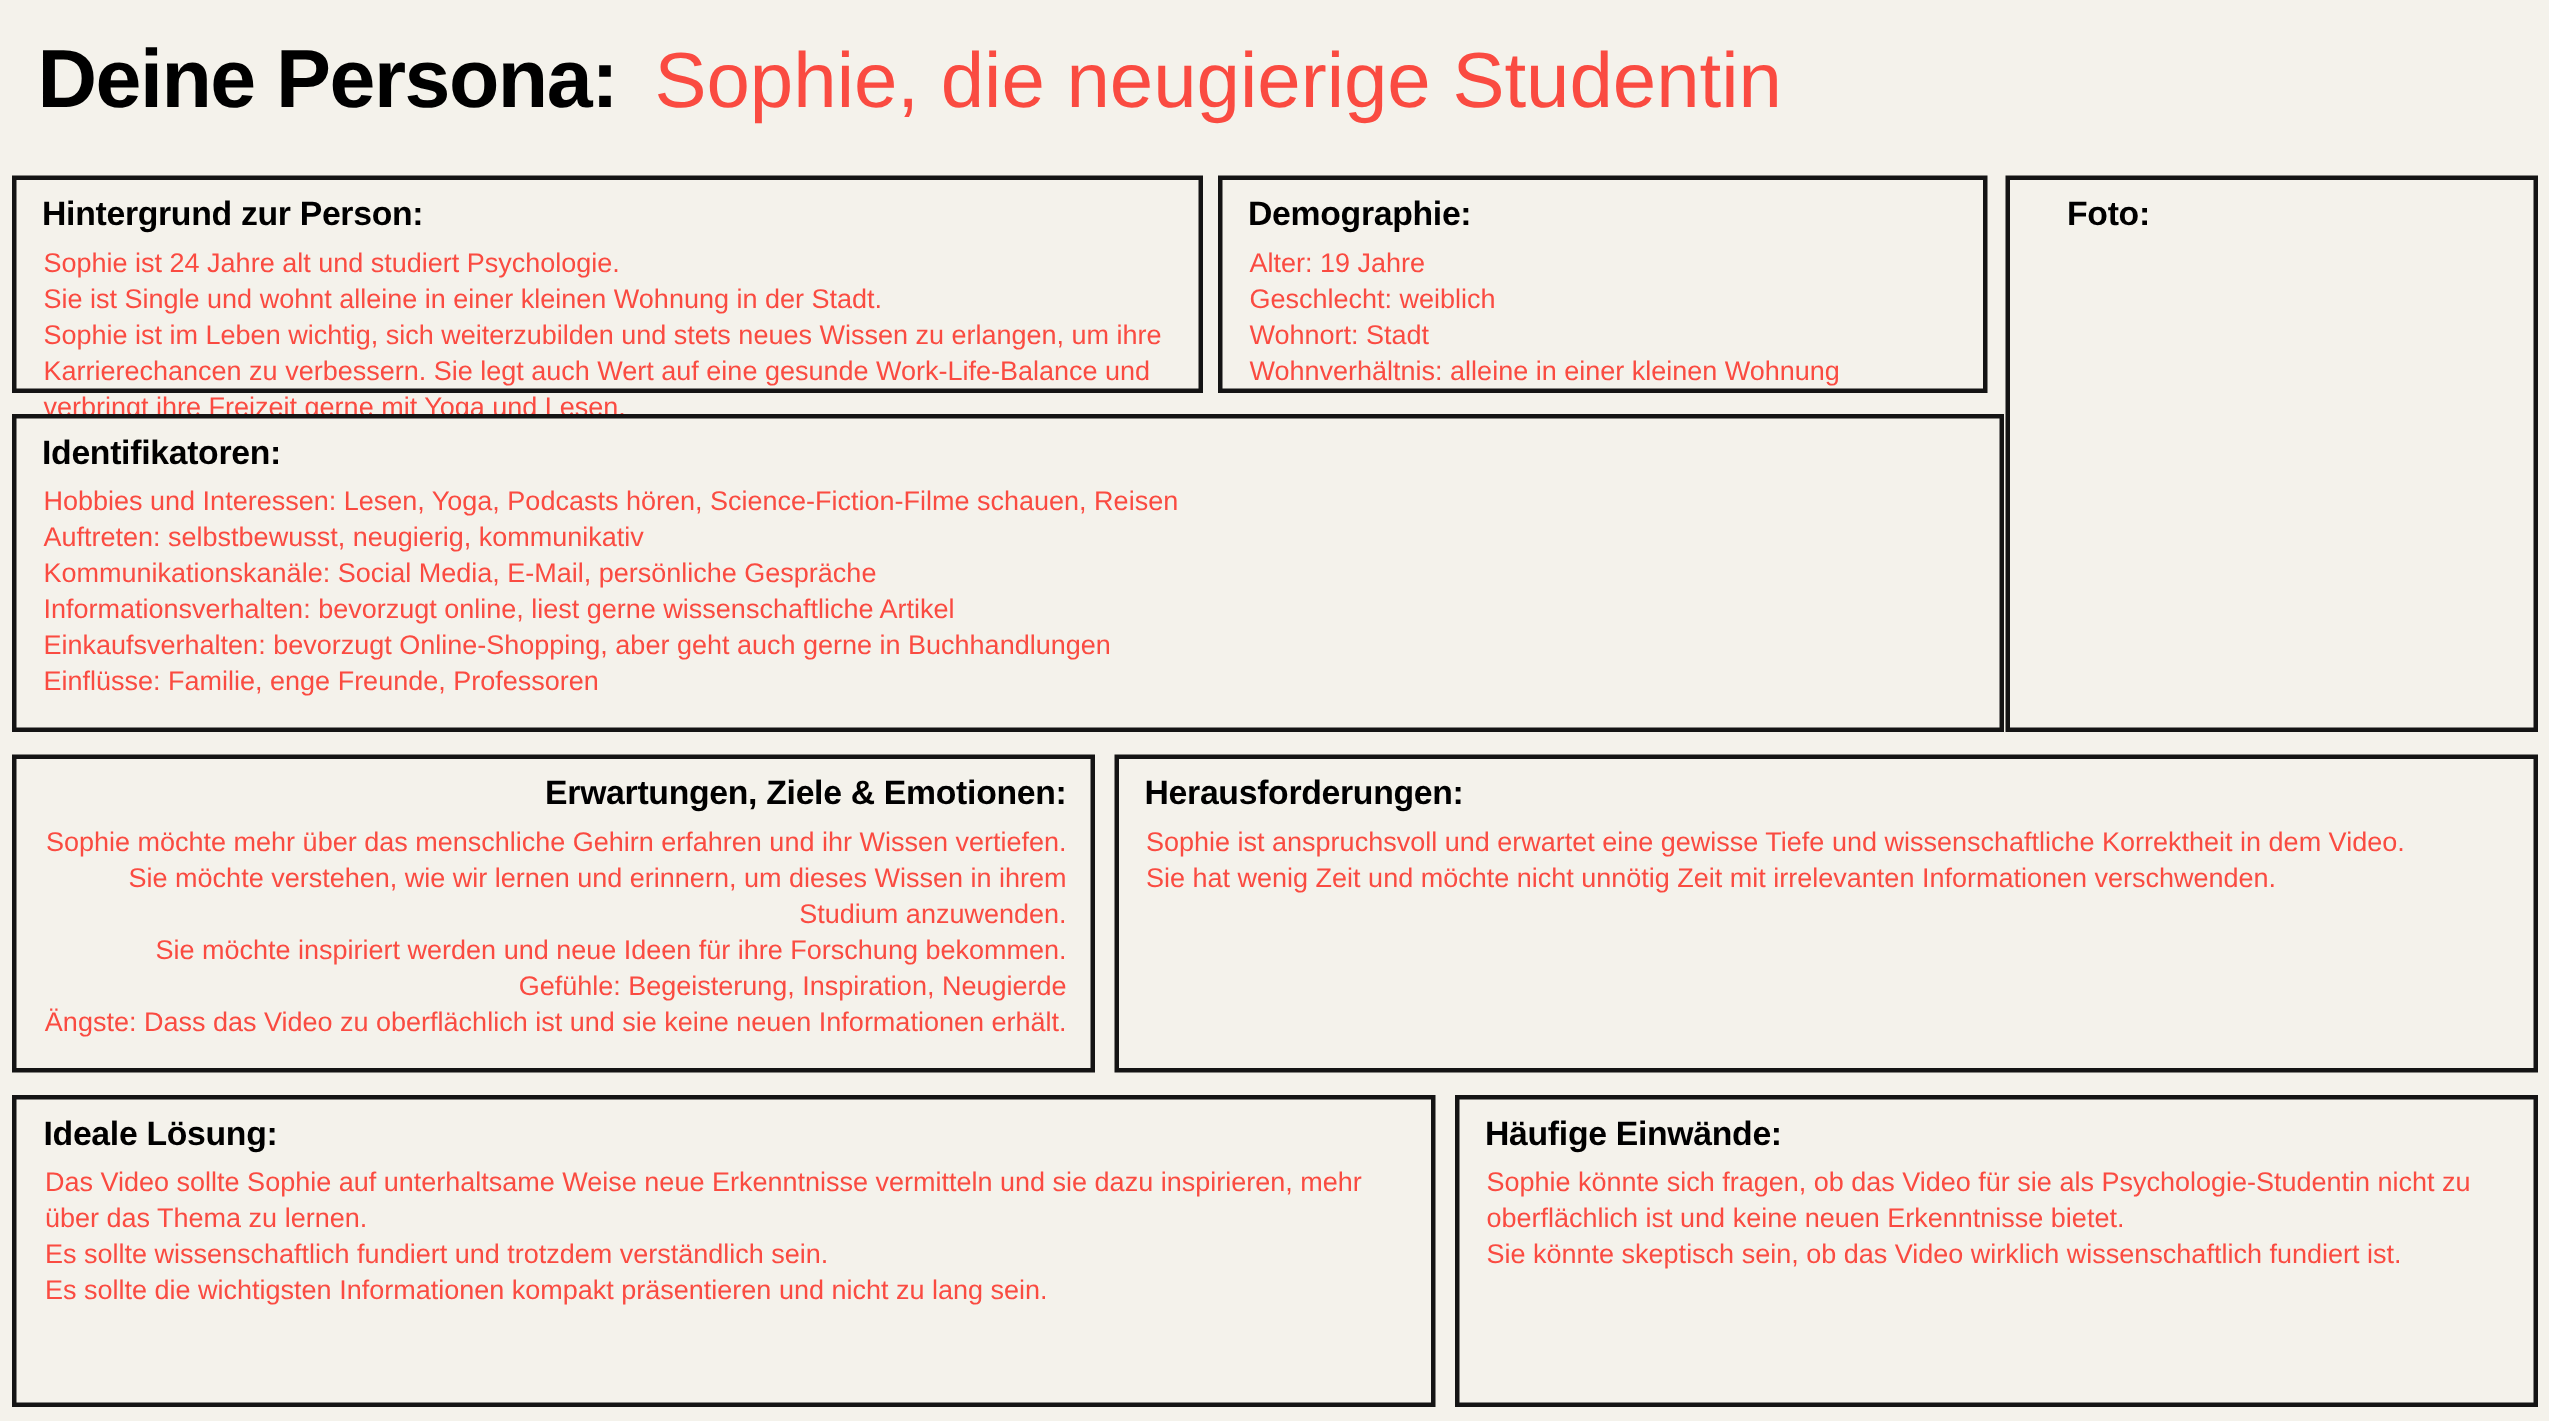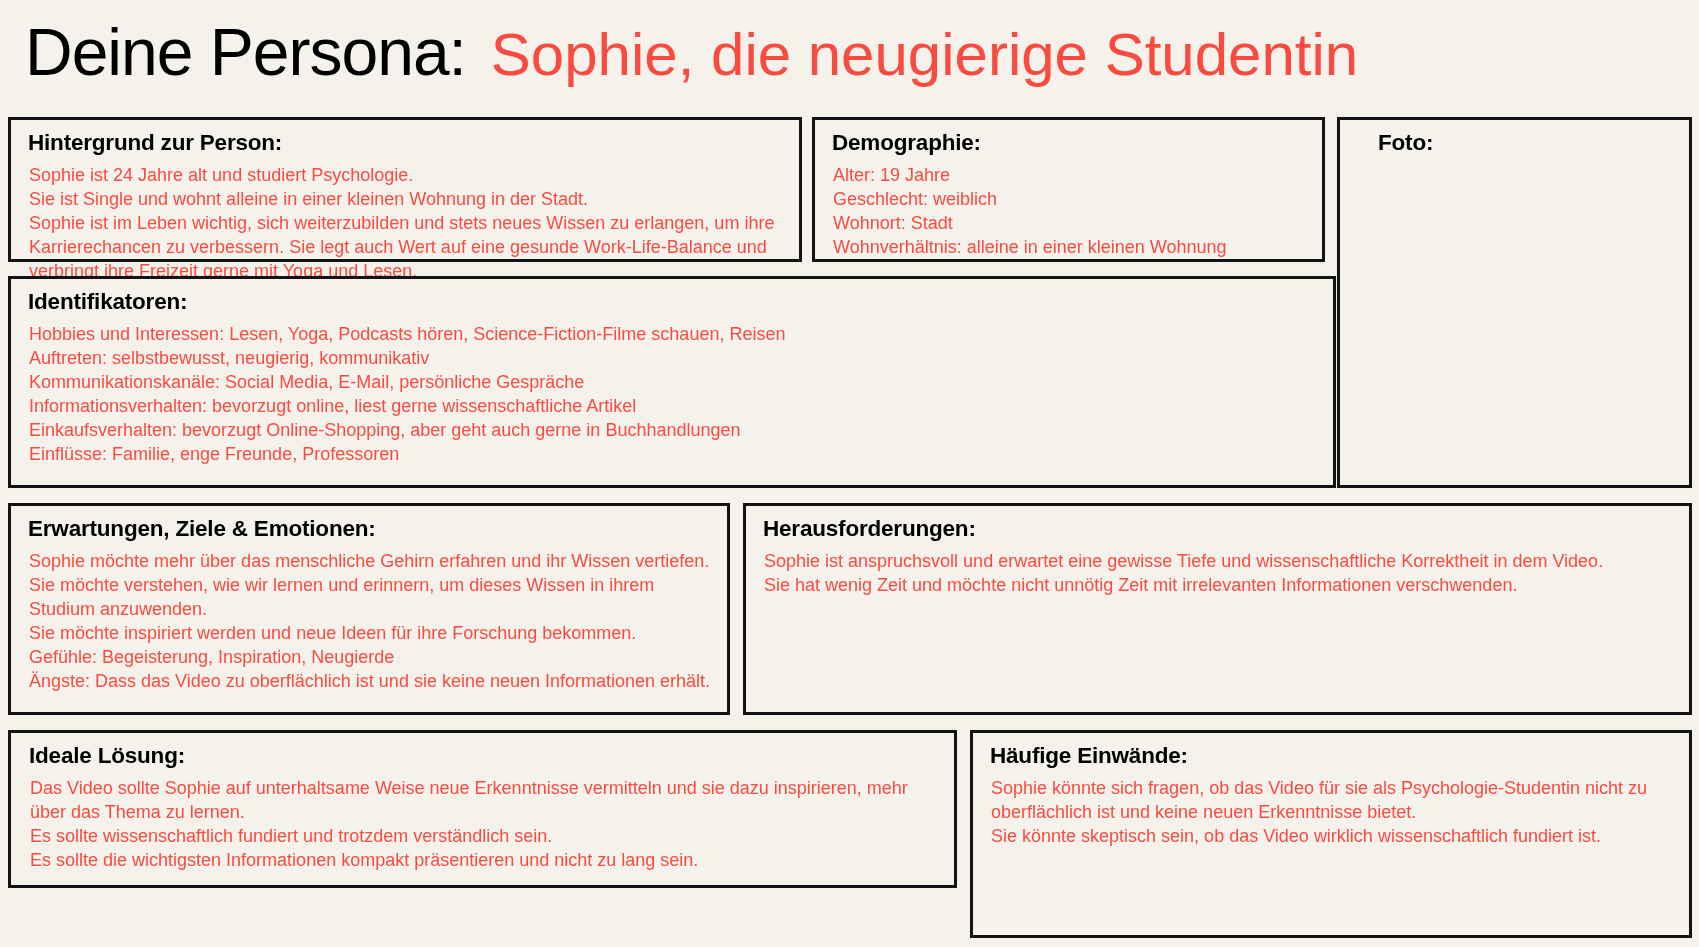--- a/index.html
+++ b/index.html
@@ -14,45 +14,45 @@
     background:var(--bg);
     font-family:"Liberation Sans", sans-serif;
     position:relative;overflow:hidden;
   }
   .page{position:absolute;inset:0;}
   .title{
     position:absolute;left:25px;top:0;
     line-height:62px;white-space:nowrap;
   }
   .title .label{
-    font-size:66px;font-weight:400;color:var(--ink);letter-spacing:-1px;margin-top:14px;
+    font-size:55px;font-weight:700;color:var(--ink);letter-spacing:-1px;margin-top:14px;
   }
   .title .value{
-    font-size:60px;font-weight:400;color:var(--red);margin-left:16px;margin-top:48px;
+    font-size:52px;font-weight:400;color:var(--red);margin-left:16px;margin-top:48px;
   }
   .box{
     position:absolute;box-sizing:border-box;
     border:3px solid var(--line);
     background:var(--bg);
     padding:10px 16px 0 15px;
   }
   .box h2{
     margin:0 0 7px 2px;
     font-size:22.5px;font-weight:700;color:var(--ink);letter-spacing:-0.2px;
   }
   .box .line{
     font-size:18px;line-height:24px;color:var(--red);padding-left:3px;
   }
   #box-hintergrund     {left:8px;   top:117px; width:794px;  height:145px;}
   #box-demographie     {left:812px; top:117px; width:513px;  height:145px;}
   #box-foto            {left:1337px;top:117px; width:355px;  height:371px; padding-right:32px;padding-left:36px;}
   #box-identifikatoren {left:8px;   top:276px; width:1328px; height:212px;}
-  #box-erwartungen     {left:8px;   top:503px; width:722px;  height:212px;}
+  #box-erwartungen     {left:8px;   top:503px; width:722px;  height:212px;text-align:right;}
   #box-herausforderungen{left:743px;top:503px; width:949px;  height:212px;}
-  #box-ideale          {left:8px;   top:730px; width:949px;  height:158px;padding-left:16px;}
+  #box-ideale          {left:8px;   top:730px; width:949px;  height:208px;padding-left:16px;}
   #box-einwaende       {left:970px; top:730px; width:722px;  height:208px;}
 </style>
 </head>
 <body>
 
 <div class="page">
 
   <h1 class="title">
     <span class="label">Deine Persona:</span>
     <span class="value">Sophie, die neugierige Studentin</span>

